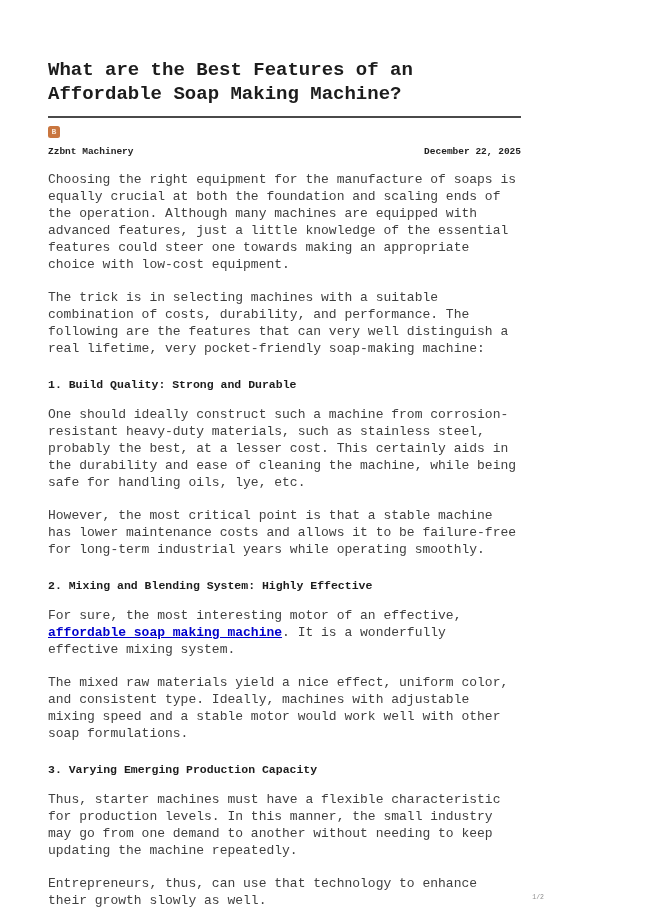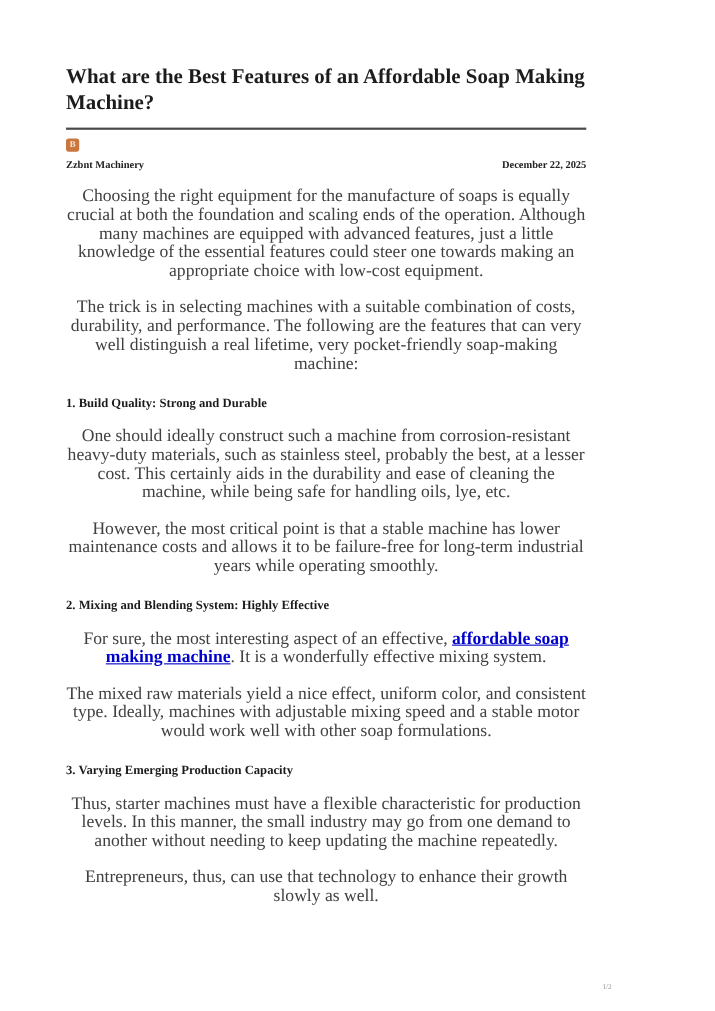--- a/index.html
+++ b/index.html
@@ -2,24 +2,23 @@
 <html><head>
 <meta charset="utf-8">
 <style>
   * { box-sizing: border-box; }
   html, body { margin: 0; padding: 0; background: #ffffff; }
   .page {
     position: relative;
     width: 568px;
     height: 919px;
     background: #ffffff;
-    font-family: Liberation Serif, serif;
+    font-family: Liberation Mono, monospace;
     padding: 58px 47px 0 48px;
     overflow: hidden;
-    margin-left: 12px;
   }
   h1.title {
     margin: 0;
     font-size: 19px;
     line-height: 1.27;
     font-weight: bold;
     color: #1c1c1c;
   }
   hr.rule {
     border: none;
@@ -55,25 +54,24 @@
   .byline-row {
     display: flex;
     justify-content: space-between;
     align-items: flex-end;
     margin-top: 8px;
     font-size: 9.5px;
     font-weight: bold;
     color: #222222;
   }
   p.body-p {
-    font-size: 16px;
+    font-size: 13px;
     line-height: 17px;
     color: #404040;
     margin: 14px 0 16px 0;
-    text-align: center;
   }
   h2.section-h {
     font-size: 11.5px;
     line-height: 14px;
     font-weight: bold;
     color: #1c1c1c;
     margin: 21px 0 0 0;
   }
   a.inline-link {
     color: #0000cc;
@@ -108,21 +106,21 @@
   </div>
 
   <p class="body-p">Choosing the right equipment for the manufacture of soaps is equally crucial at both the foundation and scaling ends of the operation. Although many machines are equipped with advanced features, just a little knowledge of the essential features could steer one towards making an appropriate choice with low-cost equipment.</p>
   <p class="body-p">The trick is in selecting machines with a suitable combination of costs, durability, and performance. The following are the features that can very well distinguish a real lifetime, very pocket-friendly soap-making machine:</p>
 
   <h2 class="section-h">1. Build Quality: Strong and Durable</h2>
   <p class="body-p">One should ideally construct such a machine from corrosion-resistant heavy-duty materials, such as stainless steel, probably the best, at a lesser cost. This certainly aids in the durability and ease of cleaning the machine, while being safe for handling oils, lye, etc.</p>
   <p class="body-p">However, the most critical point is that a stable machine has lower maintenance costs and allows it to be failure-free for long-term industrial years while operating smoothly.</p>
 
   <h2 class="section-h">2. Mixing and Blending System: Highly Effective</h2>
-  <p class="body-p"><span>For sure, the most interesting aspect of an effective, </span><a class="inline-link">affordable soap making machine</a><span>. It is a wonderfully effective mixing system.</span></p>
+  <p class="body-p"><span>For sure, the most interesting motor of an effective, </span><a class="inline-link">affordable soap making machine</a><span>. It is a wonderfully effective mixing system.</span></p>
   <p class="body-p">The mixed raw materials yield a nice effect, uniform color, and consistent type. Ideally, machines with adjustable mixing speed and a stable motor would work well with other soap formulations.</p>
 
   <h2 class="section-h">3. Varying Emerging Production Capacity</h2>
   <p class="body-p">Thus, starter machines must have a flexible characteristic for production levels. In this manner, the small industry may go from one demand to another without needing to keep updating the machine repeatedly.</p>
   <p class="body-p">Entrepreneurs, thus, can use that technology to enhance their growth slowly as well.</p>
 
 
   <div class="page-num">1/2</div>
 
 </div>

